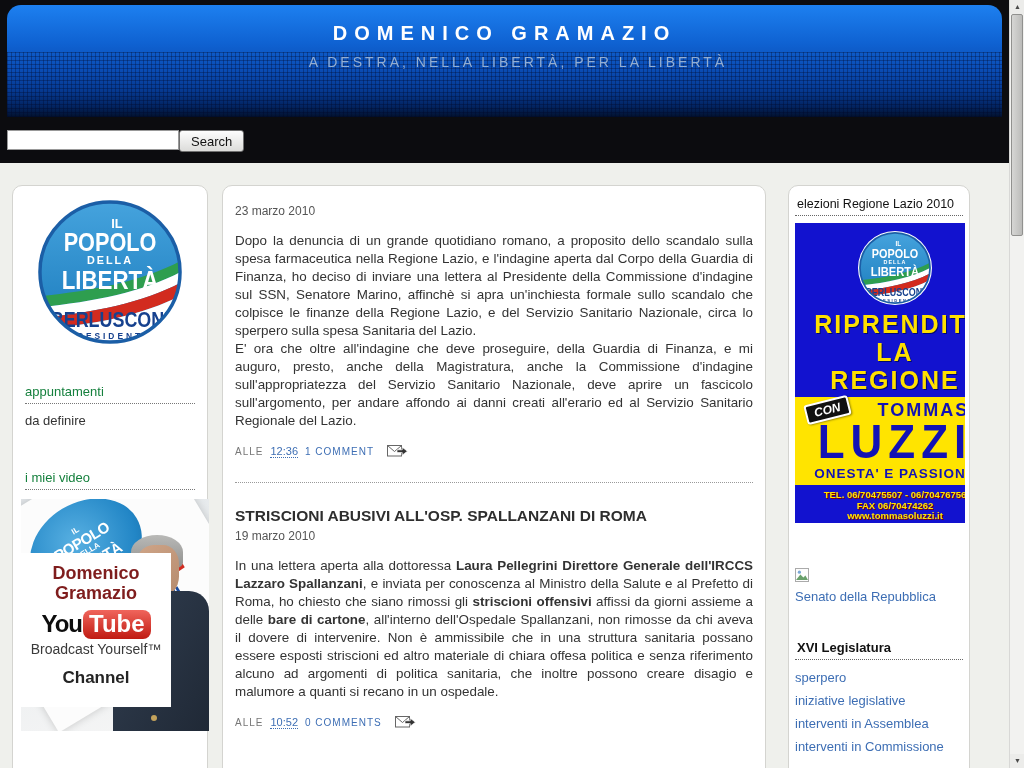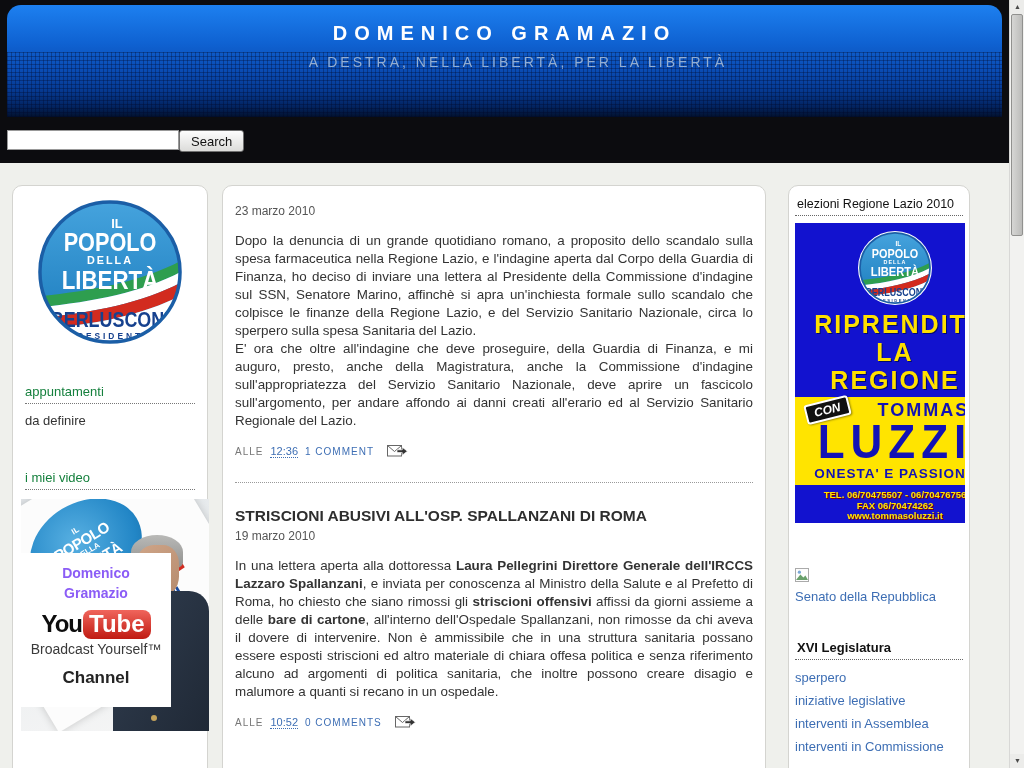--- a/index.html
+++ b/index.html
@@ -59,21 +59,21 @@
   .man-face { position:absolute; left:28px; top:10px; width:44px; height:52px;
     background:linear-gradient(140deg,#cfa588,#b58a6d); border-radius:42% 36% 40% 46%; }
   .man-body { position:absolute; left:6px; top:56px; width:96px; height:150px;
     background:linear-gradient(120deg,#313e50,#1f2835); border-radius:32px 20px 0 0; }
   .man-shirt { position:absolute; left:30px; top:58px; width:0; height:0;
     border-left:14px solid transparent; border-right:14px solid transparent;
     border-top:34px solid #e9eef2; }
   .man-btn { position:absolute; width:6px; height:6px; border-radius:50%; background:#c3a25c; }
   .yt-box { position:absolute; left:0; bottom:24px; width:150px; height:154px; background:#fff;
     text-align:center; padding-top:10px; }
-  .yt-name { font-size:14px; font-weight:bold; color:#8b5cf6; line-height:20px; }
+  .yt-name { font-size:18px; font-weight:bold; color:#7f1d1d; line-height:20px; }
   .yt-row { margin-top:7px; }
   .yt-you { font-size:24px; font-weight:bold; color:#0d0d0d; letter-spacing:-1px; }
   .yt-tube { font-size:24px; font-weight:bold; color:#fff; background:linear-gradient(#f0655c 0%, #c01b12 100%);
     border-radius:8px; padding:0 6px 2px; margin-left:1px; }
   .yt-tag { font-size:14px; color:#3a3a3a; margin-top:3px; }
   .yt-channel { font-size:17px; font-weight:bold; color:#242424; margin-top:11px; }
 
   
   .post-title { display:block; font-size:15.5px; font-weight:bold; color:#2e2e2e;
     line-height:21px; text-decoration:none; }

